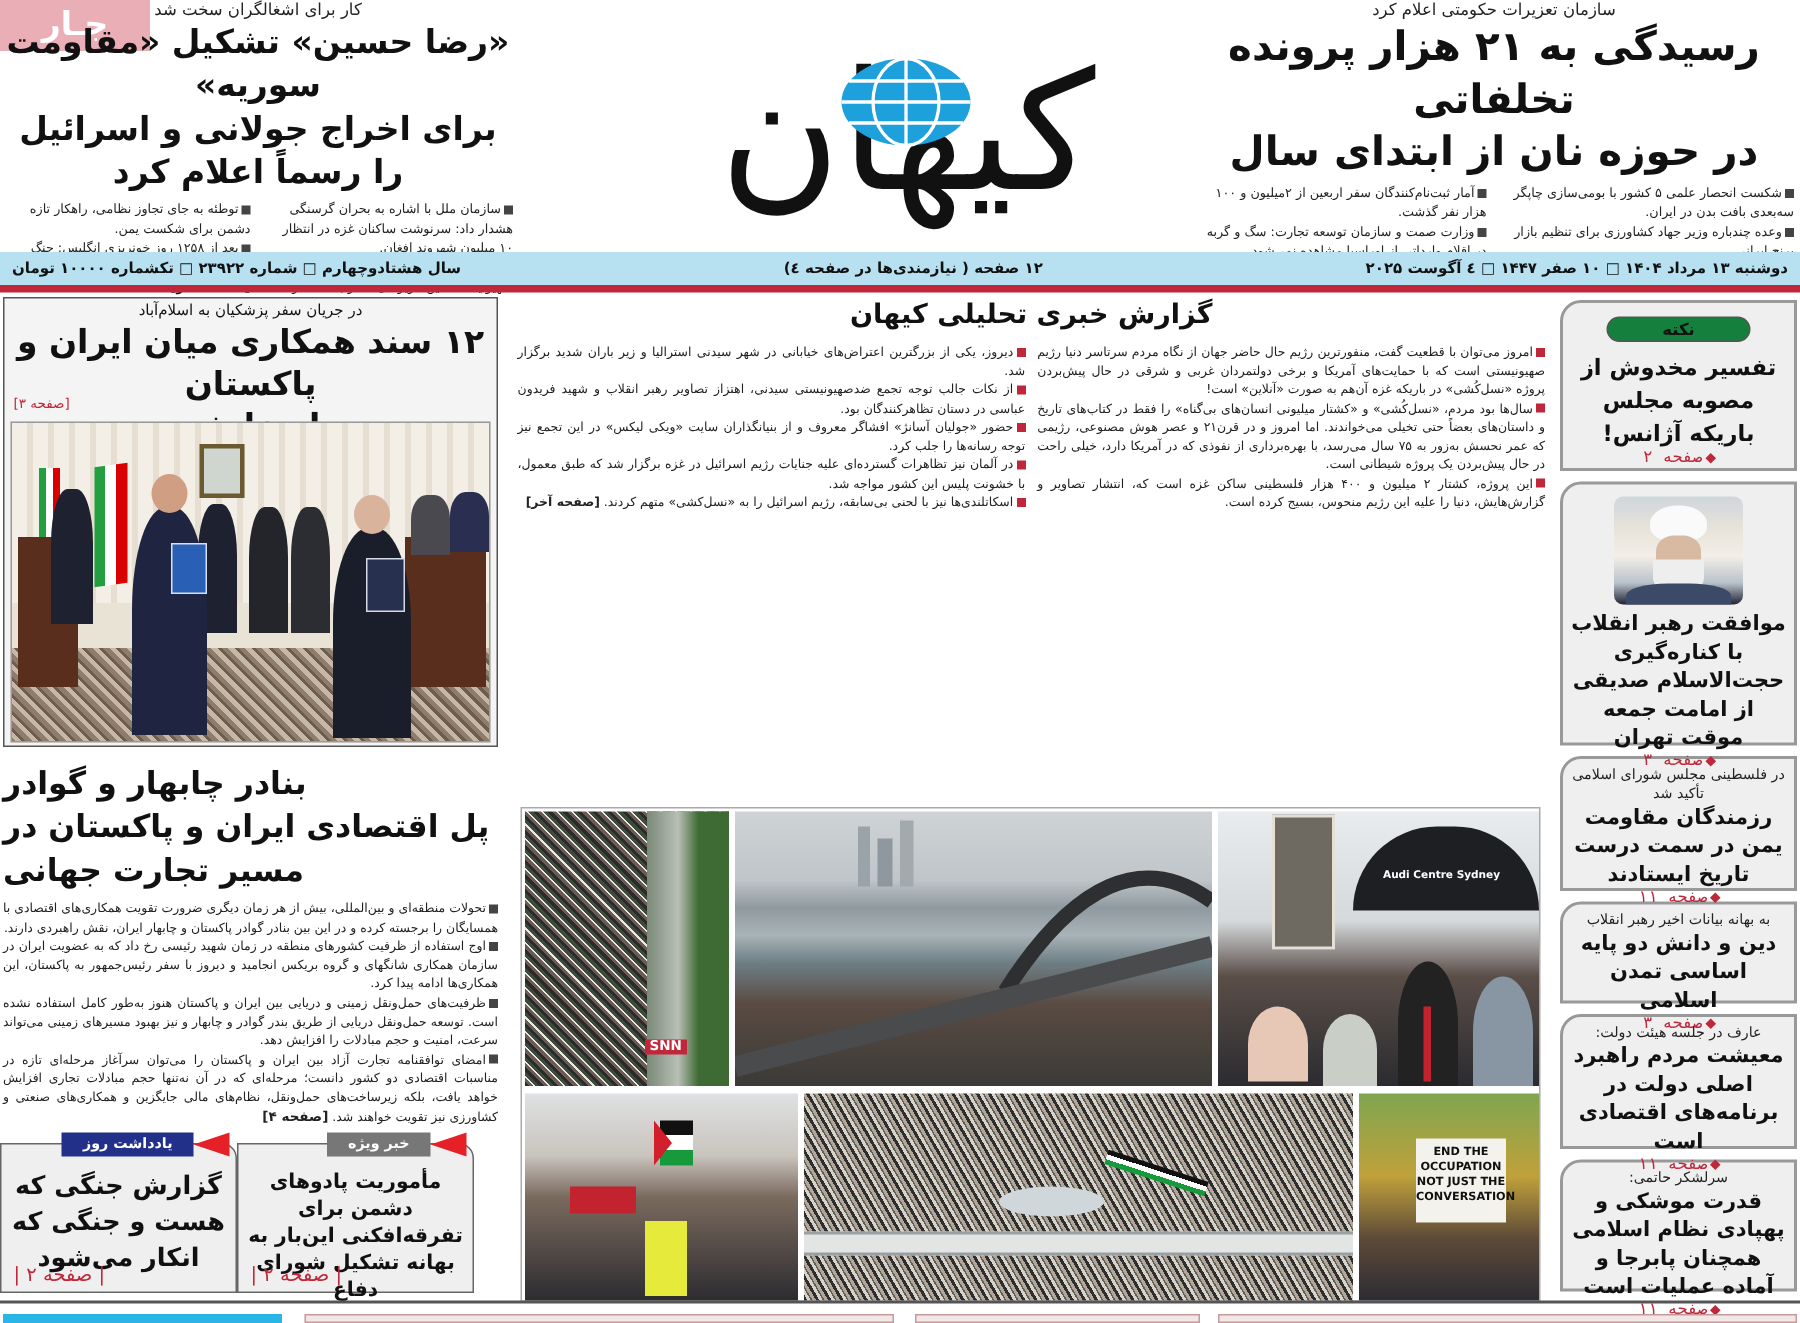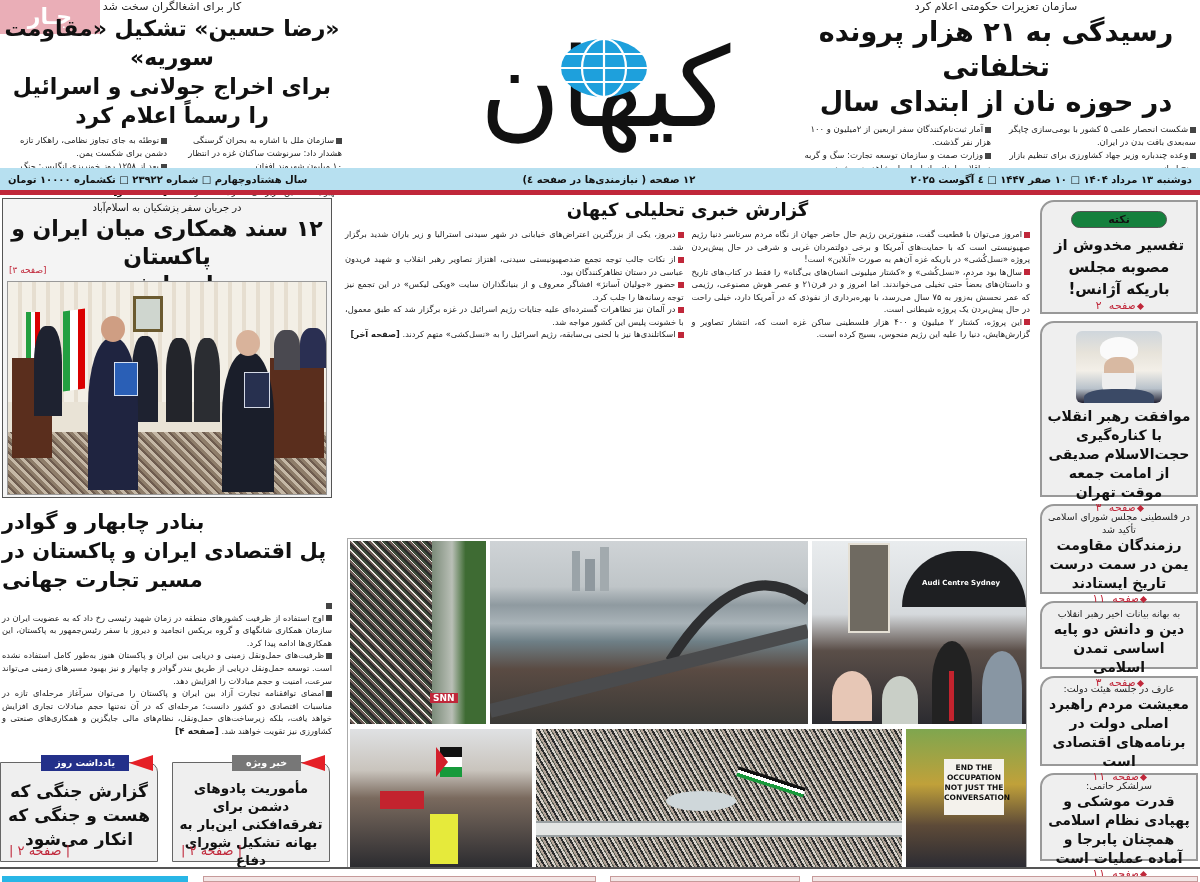--- a/index.html
+++ b/index.html
@@ -57,21 +57,21 @@
   .lbox { border: 1.5px solid #555; background: #f4f4f4; height: 300px; position: relative; padding-top: 2px; }
   .l-kicker { text-align: center; font-size: 10px; line-height: 14px; }
   .l-title { text-align: center; font-weight: bold; font-size: 22px; line-height: 28px; letter-spacing: -0.5px; }
   .l-page { position: absolute; left: 6px; top: 66px; font-size: 9px; color: #c0273a; }
   .signing { position: absolute; left: 4px; top: 82px; width: 320px; height: 214px; border: 1px solid #999; overflow: hidden; background: #e9e3d6; }
   .l-headline { text-align: left; font-weight: bold; font-size: 21px; line-height: 29px; margin-top: 10px; letter-spacing: -0.5px; }
   .l-body { font-size: 8.3px; line-height: 12.6px; color: #222; text-align: justify; margin-top: 4px; }
   .l-body .bm { display: inline-block; width: 6px; height: 6px; background: #444; margin-left: 2px; vertical-align: middle; }
   .l-foot-ref { font-size: 9px; font-weight: bold; }
 
-  .mini-row { position: absolute; top: 762px; left: 0; width: 335px; display: flex; gap: 14px; direction: ltr; }
+  .mini-row { position: absolute; top: 762px; left: 0; width: 335px; display: flex; direction: ltr; }
   .mini { position: relative; width: 158px; height: 100px; border: 1.5px solid #666; border-radius: 0 10px 0 0; background: #efefef; direction: rtl; text-align: center; padding-top: 16px; }
   .mini-tag { position: absolute; top: -8px; right: 28px; height: 16px; color: #fff; font-size: 9.5px; font-weight: bold; line-height: 16px; padding: 0 14px; }
   .mini-tag.blue { background: #23308a; }
   .mini-tag.gray { background: #777; }
   .mini-arrow { position: absolute; top: -8px; right: 4px; width: 0; height: 0; border-top: 8px solid transparent; border-bottom: 8px solid transparent; border-right: 24px solid #e52027; }
   .mini-title { font-weight: bold; font-size: 17px; line-height: 24px; letter-spacing: -0.5px; }
   .mini-title.small { font-size: 13.5px; line-height: 18px; }
   .mini-page { position: absolute; left: 8px; bottom: 3px; font-size: 13px; color: #c0273a; }
 
   .bottom-rule { position: absolute; top: 867px; left: 0; width: 1200px; height: 2px; background: #555; }
@@ -291,21 +291,21 @@
       <div style="position:absolute;left:228px;top:48px;width:24px;height:26px;background:#d9b39b;border-radius:50%;"></div>
       <div style="position:absolute;left:236px;top:90px;width:26px;height:36px;background:#27304f;border:1px solid #d5dae6;"></div>
     </div>
   </div>
 
   <div class="l-headline">
     <div>بنادر چابهار و گوادر</div>
     <div>پل اقتصادی ایران و پاکستان در مسیر تجارت جهانی</div>
   </div>
   <div class="l-body">
-    <div><span class="bm"></span></div>
+    <div><span class="bm"></span><span>تحولات منطقه‌ای و بین‌المللی، بیش از هر زمان دیگری ضرورت تقویت همکاری‌های اقتصادی با همسایگان را برجسته کرده و در این بین بنادر گوادر پاکستان و چابهار ایران، نقش راهبردی دارند.</span></div>
     <div><span class="bm"></span><span>اوج استفاده از ظرفیت کشورهای منطقه در زمان شهید رئیسی رخ داد که به عضویت ایران در سازمان همکاری شانگهای و گروه بریکس انجامید و دیروز با سفر رئیس‌جمهور به پاکستان، این همکاری‌ها ادامه پیدا کرد.</span></div>
     <div><span class="bm"></span><span>ظرفیت‌های حمل‌ونقل زمینی و دریایی بین ایران و پاکستان هنوز به‌طور کامل استفاده نشده است. توسعه حمل‌ونقل دریایی از طریق بندر گوادر و چابهار و نیز بهبود مسیرهای زمینی می‌تواند سرعت، امنیت و حجم مبادلات را افزایش دهد.</span></div>
     <div><span class="bm"></span><span>امضای توافقنامه تجارت آزاد بین ایران و پاکستان را می‌توان سرآغاز مرحله‌ای تازه در مناسبات اقتصادی دو کشور دانست؛ مرحله‌ای که در آن نه‌تنها حجم مبادلات تجاری افزایش خواهد یافت، بلکه زیرساخت‌های حمل‌ونقل، نظام‌های مالی جایگزین و همکاری‌های صنعتی و کشاورزی نیز تقویت خواهند شد.</span> <span class="l-foot-ref">[صفحه ۴]</span></div>
   </div>
 </div>
 
 <div class="mini-row">
   <div class="mini">
     <div class="mini-tag blue">یادداشت روز</div>
     <div class="mini-arrow"></div>

